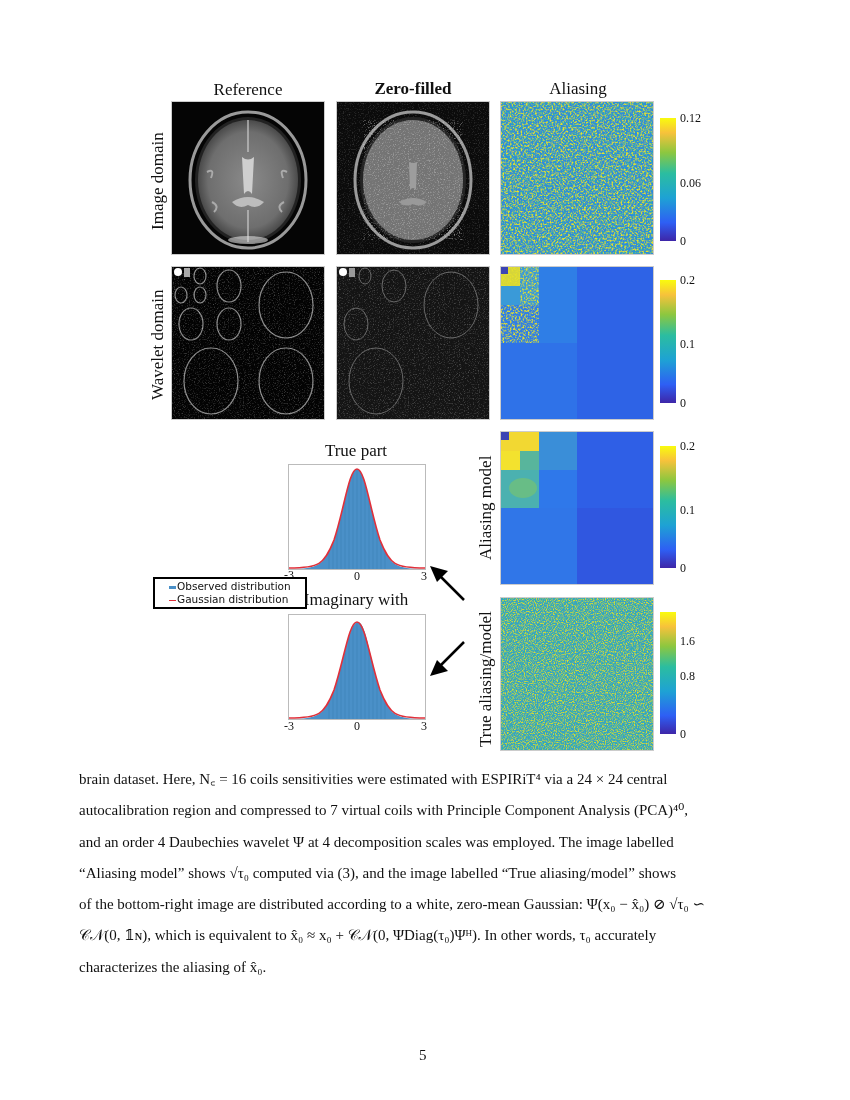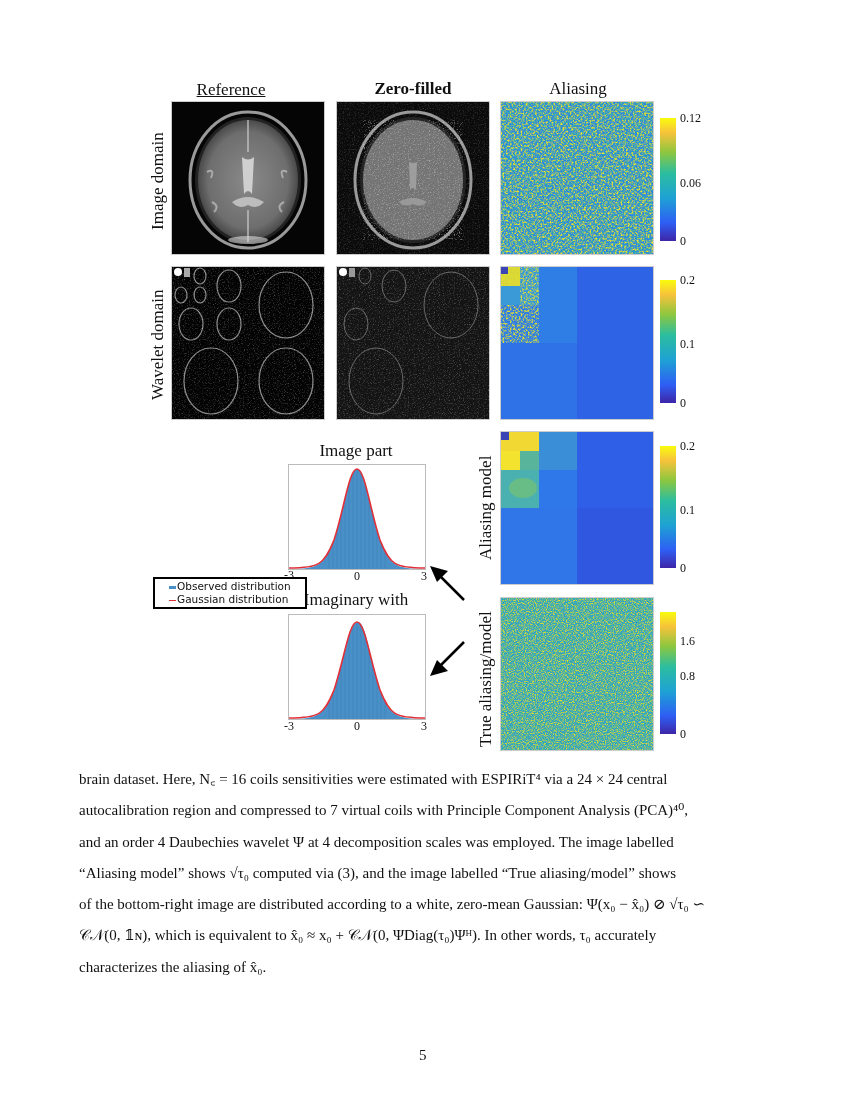--- a/index.html
+++ b/index.html
@@ -56,21 +56,21 @@
       <feColorMatrix type="matrix" in="n" values="0 0 0 0 1  0 0 0 0 1  0 0 0 0 1  0 0 0 2.2 -1.15"></feColorMatrix>
     </filter>
     <radialGradient id="brainGrad" cx="0.5" cy="0.5" r="0.5">
       <stop offset="0" stop-color="#8a8a8a"></stop>
       <stop offset="0.8" stop-color="#6e6e6e"></stop>
       <stop offset="1" stop-color="#4a4a4a"></stop>
     </radialGradient>
   </defs>
 </svg>
 
-<div class="abs coltitle" style="left:154px; top:80px;text-decoration:underline;">Reference</div>
+<div class="abs coltitle" style="left:171px; top:80px;">Reference</div>
 <div class="abs coltitle" style="left:336px; top:79px;font-weight:bold;">Zero-filled</div>
 <div class="abs coltitle" style="left:501px; top:79px;">Aliasing</div>
 
 <div class="abs rowlabel" style="left:148px; top:230px;">Image domain</div>
 <div class="abs rowlabel" style="left:148px; top:400px;">Wavelet domain</div>
 
 <div class="abs panel" style="left:171px; top:101px; background:#000;">
   <svg width="152" height="152" viewBox="0 0 152 152">
     <rect width="152" height="152" fill="#050505"></rect>
     <ellipse cx="76" cy="78" rx="58" ry="68" fill="none" stroke="#9a9a9a" stroke-width="3"></ellipse>
@@ -195,21 +195,21 @@
     <rect width="152" height="152" filter="url(#noiseFine)"></rect>
   </svg>
 </div>
 <svg class="abs" style="left:660px; top:612px;" width="16" height="122">
     <rect width="16" height="122" fill="url(#parula)"></rect>
   </svg>
 <div class="abs cbtick" style="left:680px; top:634px;">1.6</div>
 <div class="abs cbtick" style="left:680px; top:669px;">0.8</div>
 <div class="abs cbtick" style="left:680px; top:727px;">0</div>
 
-<div class="abs coltitle" style="left:281px; top:441px; width:150px;">Image part</div>
+<div class="abs coltitle" style="left:281px; top:441px; width:150px;">True part</div>
 <div class="abs histbox" style="left:288px; top:464px; width:136px; height:104px;">
   <svg width="136" height="104" viewBox="0 0 136 104">
     <path d="M0 104 C30 104 35 100 45 75 C55 45 60 4 68 4 C76 4 81 45 91 75 C101 100 106 104 136 104 Z" fill="#4a90c8"></path>
     <g stroke="#2c6a9e" stroke-width="0.4" opacity="0.7">
       <line x1="40" y1="104" x2="40" y2="88"></line>
         <line x1="44" y1="104" x2="44" y2="78"></line>
         <line x1="48" y1="104" x2="48" y2="66"></line>
         <line x1="52" y1="104" x2="52" y2="52"></line>
         <line x1="56" y1="104" x2="56" y2="36"></line>
         <line x1="60" y1="104" x2="60" y2="20"></line>

